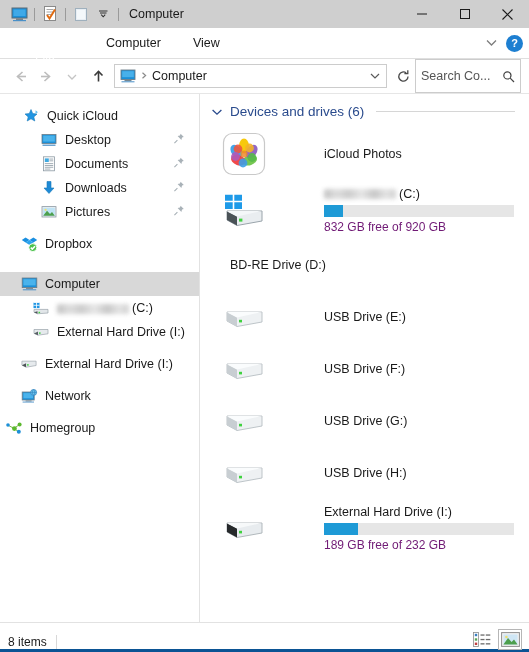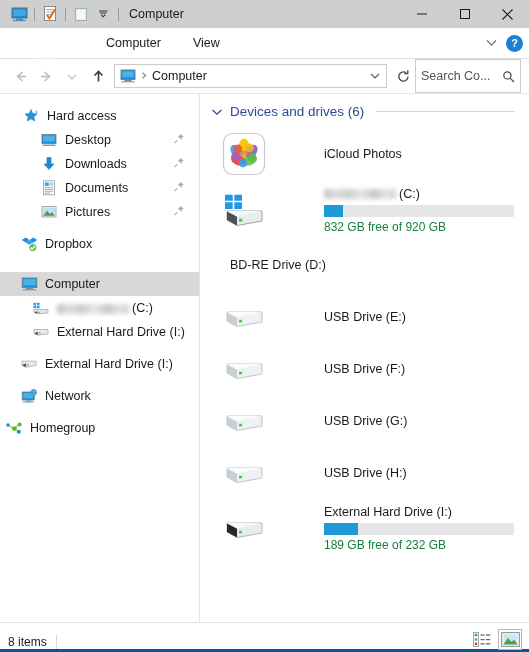--- a/index.html
+++ b/index.html
@@ -66,21 +66,21 @@
   .grphdr .gt{font-size:13.5px;color:#2a4b8d;white-space:nowrap;}
   .grphdr .rule{flex:1;height:1px;background:#d6d6d6;margin-left:6px;}
   .items{margin-top:8px;}
   .item{display:flex;align-items:center;height:52px;padding-left:10px;gap:46px;}
   .item.tall{height:58px;align-items:center;}
   .icw{width:48px;height:48px;display:flex;align-items:center;justify-content:center;flex:0 0 48px;}
   .ilabels{margin-left:10px;display:flex;flex-direction:column;justify-content:center;}
   .iname{font-size:12.5px;color:#1a1a1a;line-height:15px;white-space:nowrap;}
   .bar{width:190px;height:12px;background:#e6e6e6;margin-top:3px;position:relative;}
   .bar > i{display:block;height:100%;background:#1e9ad6;}
-  .isub{font-size:12px;color:#15803d;margin-top:3px;line-height:14px;white-space:nowrap;}
+  .isub{font-size:12px;color:#701a75;margin-top:3px;line-height:14px;white-space:nowrap;}
 
   
   .status{height:26px;background:#fff;border-top:1px solid #e2e2e2;display:flex;align-items:flex-end;
           padding:0 8px;flex:0 0 auto;position:relative;}
   .status .cnt{font-size:12px;color:#1a1a1a;padding-right:9px;}
   .status .vsep{width:1px;height:14px;background:#d8d8d8;}
   .views{position:absolute;right:8px;display:flex;align-items:center;gap:6px;}
   .vbtn{width:22px;height:19px;display:flex;align-items:center;justify-content:center;}
   .vbtn.sel{outline:1px solid #b6b6b6;}
 </style>
@@ -228,47 +228,32 @@
 
     <div class="sidebar">
 
       <div class="srow" style="padding-left:22px">
         <span class="si">
           <svg width="16" height="16" viewBox="0 0 16 16">
             <path d="M8 1.5 L9.7 5.6 L14 6 L10.8 8.9 L11.8 13 L8 10.8 L4.2 13 L5.2 8.9 L2 6 L6.3 5.6 Z" fill="#2196e3" stroke="#1878b8" stroke-width="0.6"></path>
             <path d="M12.6 2.2 L15 4.2 L12.4 5.4 Z" fill="#63c0ef"></path>
           </svg>
         </span>
-        <span class="sl">Hard access</span>
+        <span class="sl">Quick iCloud</span>
       </div>
 
       <div class="srow" style="padding-left:40px">
         <span class="si">
           <svg width="16" height="14" viewBox="0 0 16 14">
             <rect x="1" y="1.5" width="14" height="9" fill="#1b8fd8" stroke="#6d7d88" stroke-width="0.8"></rect>
             <rect x="2.2" y="2.6" width="11.6" height="6" fill="#4ab3ec"></rect>
             <rect x="1.5" y="11.6" width="13" height="1.2" fill="#4a90c8"></rect>
           </svg>
         </span>
         <span class="sl">Desktop</span>
-        <span class="pin">
-          <svg width="12" height="12" viewBox="0 0 12 12">
-            <path d="M7.6 1.2 L10.8 4.4 L9 5 L8.4 7.4 L4.6 3.6 L7 3 Z" fill="#a9b2b8"></path>
-            <path d="M4.4 7.6 L1.4 10.6" stroke="#a9b2b8" stroke-width="1.2"></path>
-          </svg>
-        </span>
-      </div>
-
-      <div class="srow" style="padding-left:40px">
-        <span class="si">
-          <svg width="16" height="16" viewBox="0 0 16 16">
-            <path d="M6 1.5 L10 1.5 L10 8 L13 8 L8 13.5 L3 8 L6 8 Z" fill="#1e8ad6" stroke="#1878b8" stroke-width="0.6"></path>
-          </svg>
-        </span>
-        <span class="sl">Downloads</span>
         <span class="pin">
           <svg width="12" height="12" viewBox="0 0 12 12">
             <path d="M7.6 1.2 L10.8 4.4 L9 5 L8.4 7.4 L4.6 3.6 L7 3 Z" fill="#a9b2b8"></path>
             <path d="M4.4 7.6 L1.4 10.6" stroke="#a9b2b8" stroke-width="1.2"></path>
           </svg>
         </span>
       </div>
 
       <div class="srow" style="padding-left:40px">
         <span class="si">
@@ -277,20 +262,35 @@
             <rect x="2.8" y="2.4" width="4" height="3.6" fill="#3fa9e0"></rect>
             <rect x="7.4" y="2.6" width="3.8" height="0.9" fill="#9aa6ae"></rect>
             <rect x="7.4" y="4.4" width="3.8" height="0.9" fill="#9aa6ae"></rect>
             <rect x="2.8" y="7.2" width="8.4" height="0.9" fill="#9aa6ae"></rect>
             <rect x="2.8" y="9" width="8.4" height="0.9" fill="#9aa6ae"></rect>
             <rect x="2.8" y="10.8" width="8.4" height="0.9" fill="#9aa6ae"></rect>
             <rect x="2.8" y="12.6" width="5.5" height="0.9" fill="#9aa6ae"></rect>
           </svg>
         </span>
         <span class="sl">Documents</span>
+        <span class="pin">
+          <svg width="12" height="12" viewBox="0 0 12 12">
+            <path d="M7.6 1.2 L10.8 4.4 L9 5 L8.4 7.4 L4.6 3.6 L7 3 Z" fill="#a9b2b8"></path>
+            <path d="M4.4 7.6 L1.4 10.6" stroke="#a9b2b8" stroke-width="1.2"></path>
+          </svg>
+        </span>
+      </div>
+
+      <div class="srow" style="padding-left:40px">
+        <span class="si">
+          <svg width="16" height="16" viewBox="0 0 16 16">
+            <path d="M6 1.5 L10 1.5 L10 8 L13 8 L8 13.5 L3 8 L6 8 Z" fill="#1e8ad6" stroke="#1878b8" stroke-width="0.6"></path>
+          </svg>
+        </span>
+        <span class="sl">Downloads</span>
         <span class="pin">
           <svg width="12" height="12" viewBox="0 0 12 12">
             <path d="M7.6 1.2 L10.8 4.4 L9 5 L8.4 7.4 L4.6 3.6 L7 3 Z" fill="#a9b2b8"></path>
             <path d="M4.4 7.6 L1.4 10.6" stroke="#a9b2b8" stroke-width="1.2"></path>
           </svg>
         </span>
       </div>
 
       <div class="srow" style="padding-left:40px">
         <span class="si">

